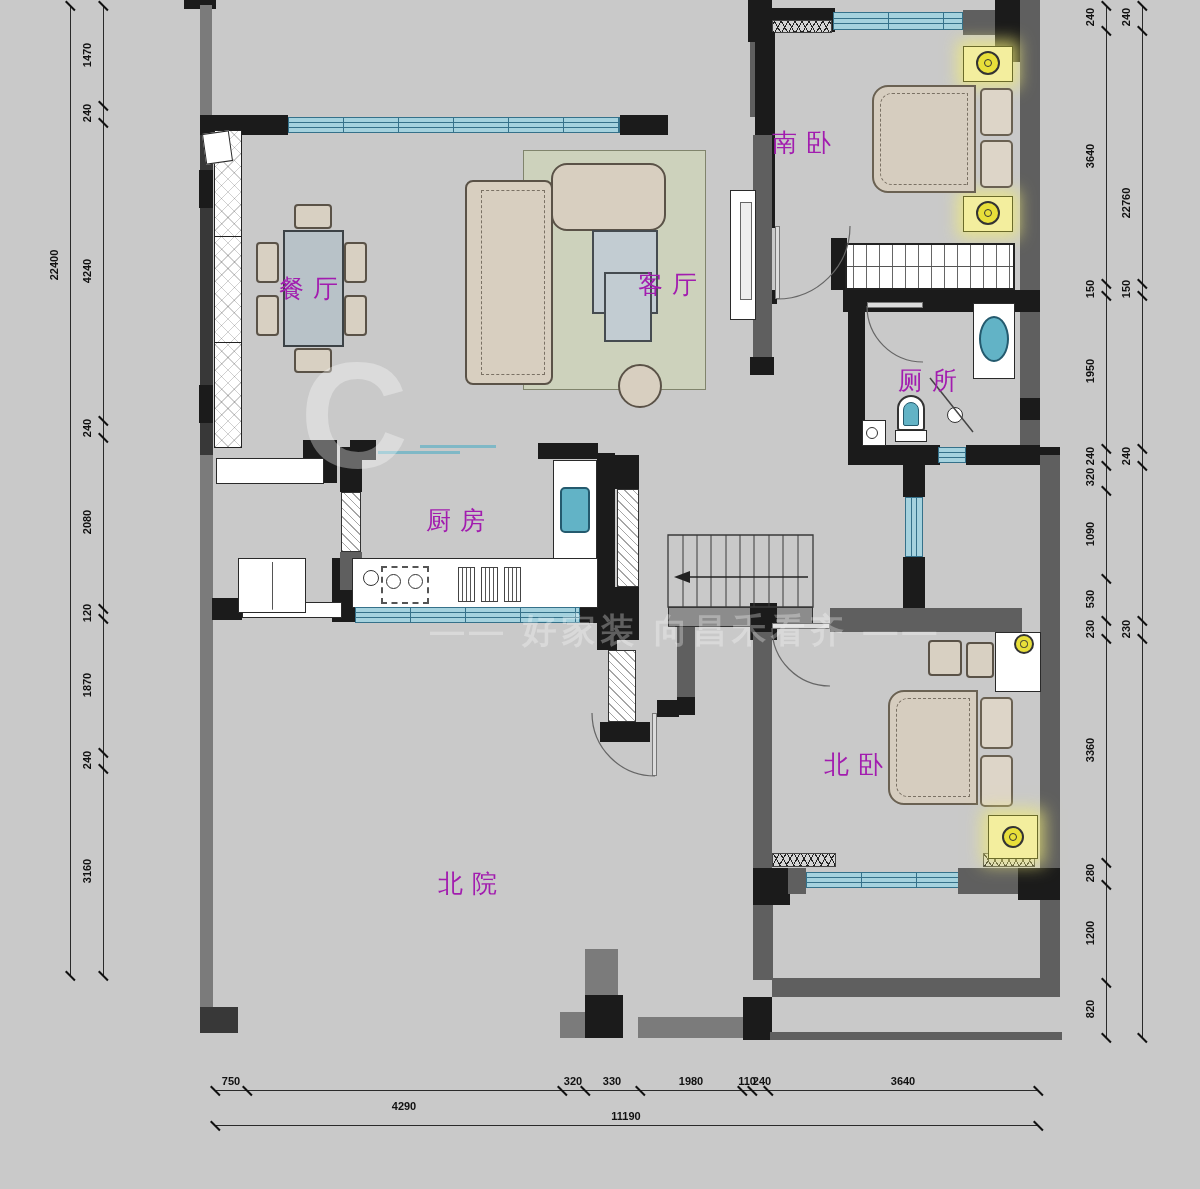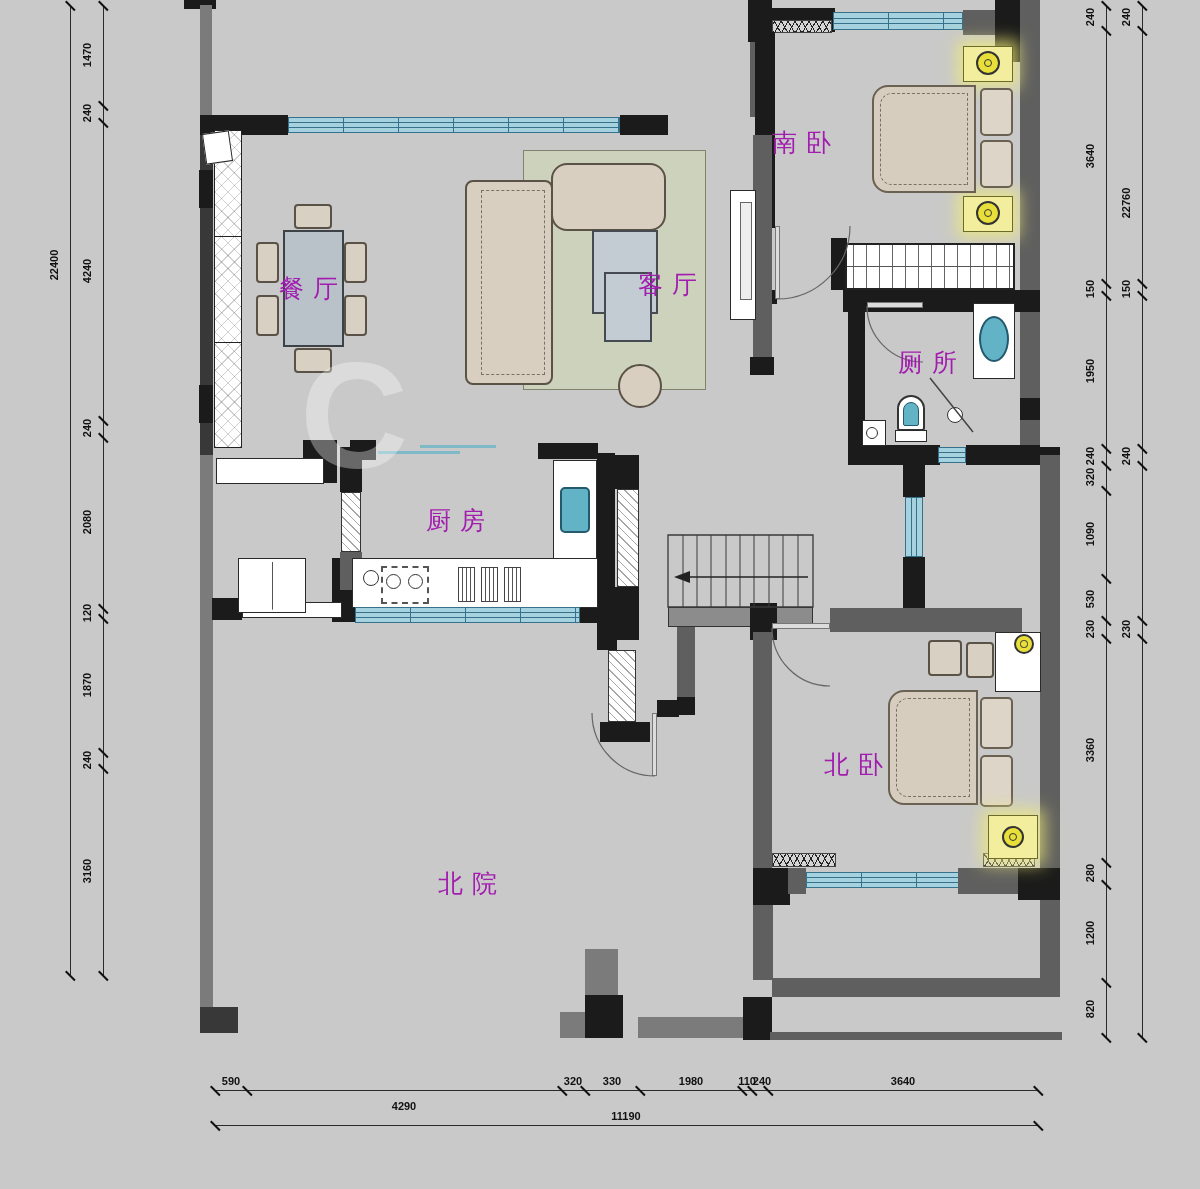--- a/index.html
+++ b/index.html
@@ -242,26 +242,27 @@
     <path d="M772 628 A58 58 0 0 0 830 686" fill="none" stroke="#666" stroke-width="1.2"></path>
     <path d="M592 713 A63 63 0 0 0 655 776" fill="none" stroke="#666" stroke-width="1.2"></path>
     <path d="M930 378 L973 432" fill="none" stroke="#444" stroke-width="1.5"></path>
     <path d="M668 535H813V607H668Z" fill="none" stroke="#3a3a3a" stroke-width="1.3"></path>
     <path d="M683 535V607M697 535V607M711 535V607M726 535V607M740 535V607M754 535V607M769 535V607M783 535V607M798 535V607" fill="none" stroke="#3a3a3a" stroke-width="1"></path>
     <path d="M808 577H690" fill="none" stroke="#222" stroke-width="1.5"></path>
     <polygon points="690,571 690,583 674,577" fill="#222"></polygon>
   </svg>
 
   <div class="wm" style="left:300px;top:330px;font-size:150px">C</div>
+  <div class="wm" style="left:430px;top:608px;font-size:34px;letter-spacing:5px;color:rgba(255,255,255,.3)">—— 好家装 向昌禾看齐 ——</div>
 
   <div id="room-labels">
       <div class="roomlabel" style="left: 313px; top: 288px;">餐厅</div>
       <div class="roomlabel" style="left: 672px; top: 284px;">客厅</div>
       <div class="roomlabel" style="left: 806px; top: 142px;">南卧</div>
-      <div class="roomlabel" style="left: 932px; top: 362px;">厕所</div>
+      <div class="roomlabel" style="left: 932px; top: 380px;">厕所</div>
       <div class="roomlabel" style="left: 460px; top: 520px;">厨房</div>
       <div class="roomlabel" style="left: 858px; top: 764px;">北卧</div>
       <div class="roomlabel" style="left: 472px; top: 883px;">北院</div>
     </div>
   <div id="dims">
       <div class="dimline" style="left: 70px; top: 5px; width: 1px; height: 970px;"></div>
       <div class="dimtick" style="left: 64px; top: 5px; transform: rotate(45deg);"></div>
       <div class="dimtick" style="left: 64px; top: 975px; transform: rotate(45deg);"></div>
       <div class="dimlabel" style="left: 54px; top: 265px; transform: translate(-50%, -50%) rotate(-90deg);">22400</div>
       <div class="dimline" style="left: 103px; top: 5px; width: 1px; height: 970px;"></div>
@@ -330,21 +331,21 @@
       <div class="dimline" style="left: 215px; top: 1090px; height: 1px; width: 823px;"></div>
       <div class="dimtick" style="left: 209px; top: 1090px; transform: rotate(45deg);"></div>
       <div class="dimtick" style="left: 241px; top: 1090px; transform: rotate(45deg);"></div>
       <div class="dimtick" style="left: 556px; top: 1090px; transform: rotate(45deg);"></div>
       <div class="dimtick" style="left: 579px; top: 1090px; transform: rotate(45deg);"></div>
       <div class="dimtick" style="left: 634px; top: 1090px; transform: rotate(45deg);"></div>
       <div class="dimtick" style="left: 736px; top: 1090px; transform: rotate(45deg);"></div>
       <div class="dimtick" style="left: 746px; top: 1090px; transform: rotate(45deg);"></div>
       <div class="dimtick" style="left: 762px; top: 1090px; transform: rotate(45deg);"></div>
       <div class="dimtick" style="left: 1032px; top: 1090px; transform: rotate(45deg);"></div>
-      <div class="dimlabel" style="left: 231px; top: 1081px; transform: translate(-50%, -50%);">590</div>
+      <div class="dimlabel" style="left: 231px; top: 1081px; transform: translate(-50%, -50%);">750</div>
       <div class="dimlabel" style="left: 404px; top: 1106px; transform: translate(-50%, -50%);">4290</div>
       <div class="dimlabel" style="left: 573px; top: 1081px; transform: translate(-50%, -50%);">320</div>
       <div class="dimlabel" style="left: 612px; top: 1081px; transform: translate(-50%, -50%);">330</div>
       <div class="dimlabel" style="left: 691px; top: 1081px; transform: translate(-50%, -50%);">1980</div>
       <div class="dimlabel" style="left: 747px; top: 1081px; transform: translate(-50%, -50%);">110</div>
       <div class="dimlabel" style="left: 762px; top: 1081px; transform: translate(-50%, -50%);">240</div>
       <div class="dimlabel" style="left: 903px; top: 1081px; transform: translate(-50%, -50%);">3640</div>
       <div class="dimline" style="left: 215px; top: 1125px; height: 1px; width: 823px;"></div>
       <div class="dimtick" style="left: 209px; top: 1125px; transform: rotate(45deg);"></div>
       <div class="dimtick" style="left: 1032px; top: 1125px; transform: rotate(45deg);"></div>

